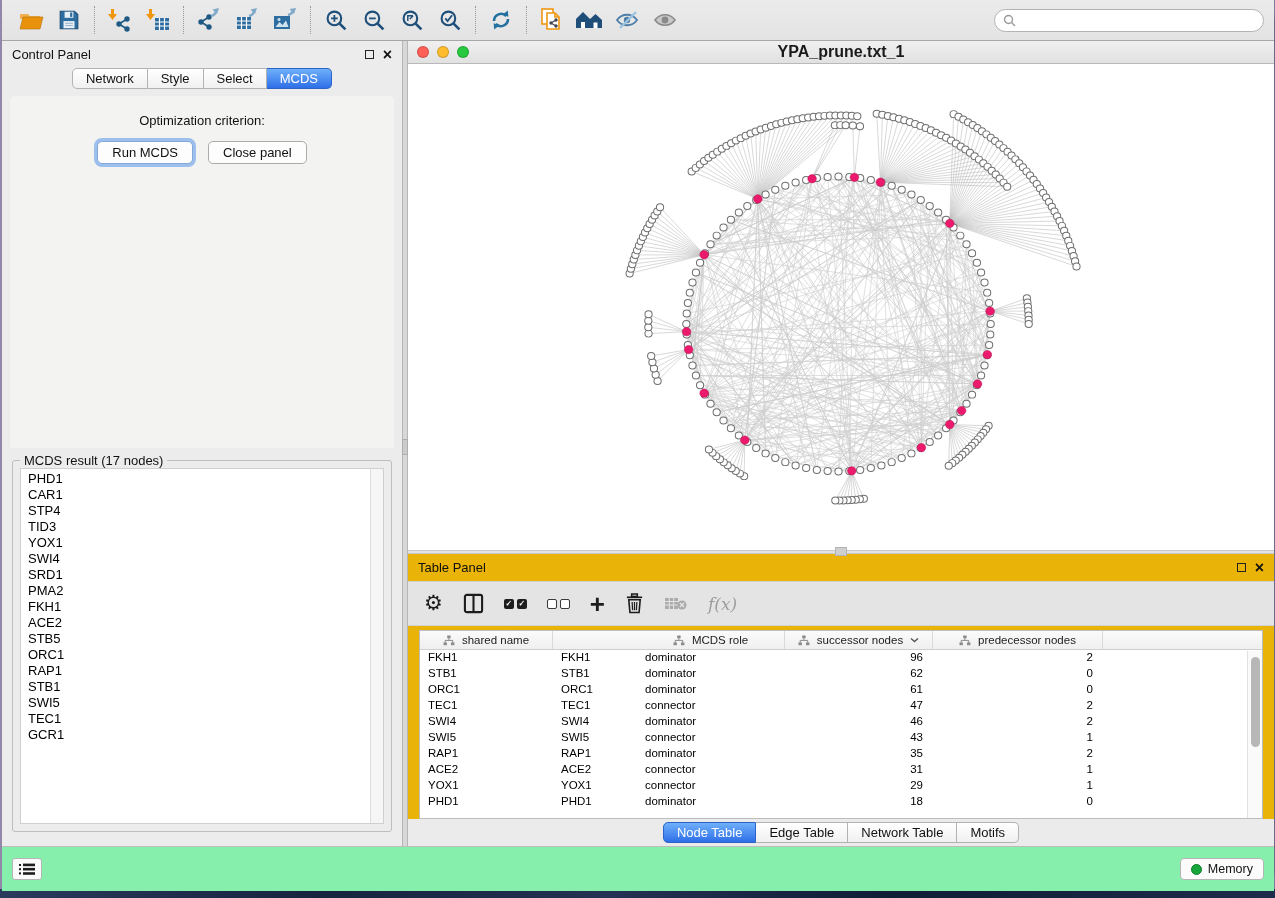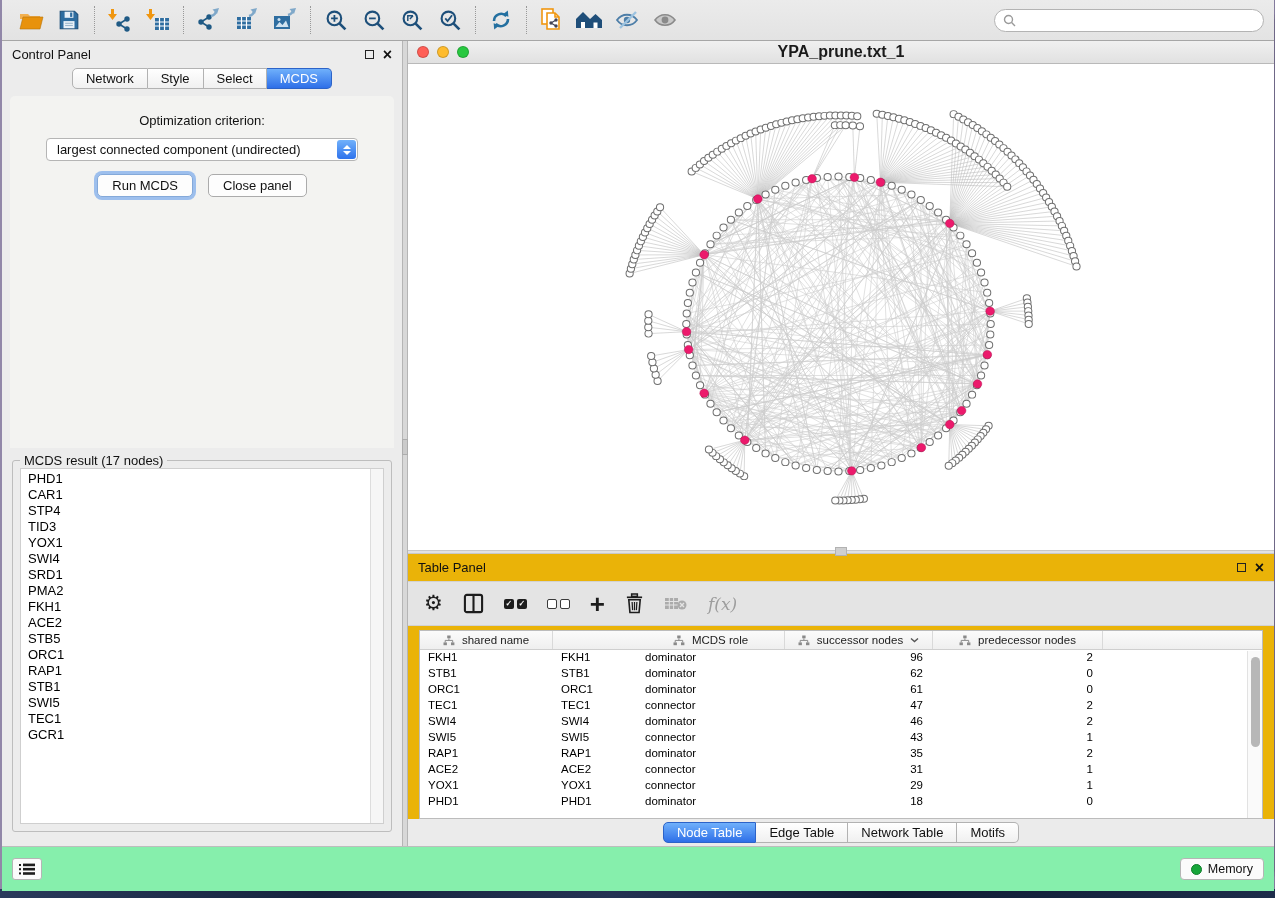--- a/index.html
+++ b/index.html
@@ -300,27 +300,20 @@
         <div class="ctrl-tab-row">
           <div class="seg">
               <div class="seg-btn">Network</div>
               <div class="seg-btn">Style</div>
               <div class="seg-btn">Select</div>
               <div class="seg-btn active">MCDS</div>
             </div>
         </div>
         <div class="inset">
           <div class="opt-label">Optimization criterion:</div>
-          <div class="dropdown">
-            <span>largest connected component (undirected)</span>
-            <span class="dd-stepper">
-              <span class="tri-up"></span>
-                <span class="tri-down"></span>
-            </span>
-          </div>
           <div class="btn-row">
             <button class="mac-btn focused">Run MCDS</button>
             <button class="mac-btn">Close panel</button>
           </div>
         </div>
         <div class="mcds-group">
           <span class="mcds-legend">MCDS result (17 nodes)</span>
           <div class="mcds-listwrap">
             <ul class="mcds-list">
                 <li>PHD1</li>

